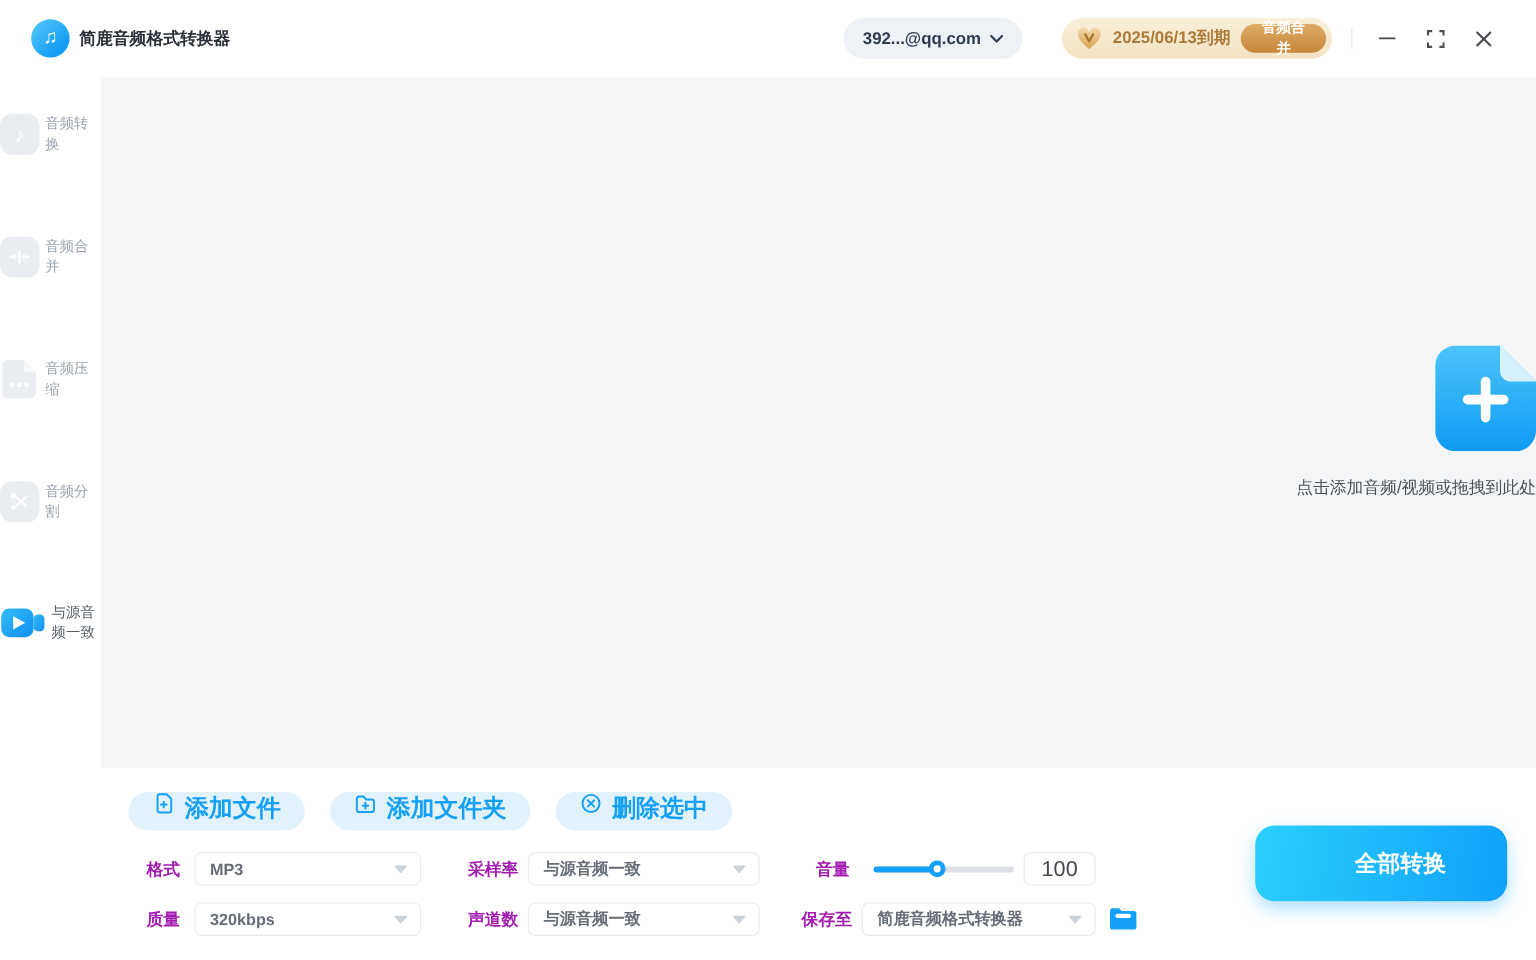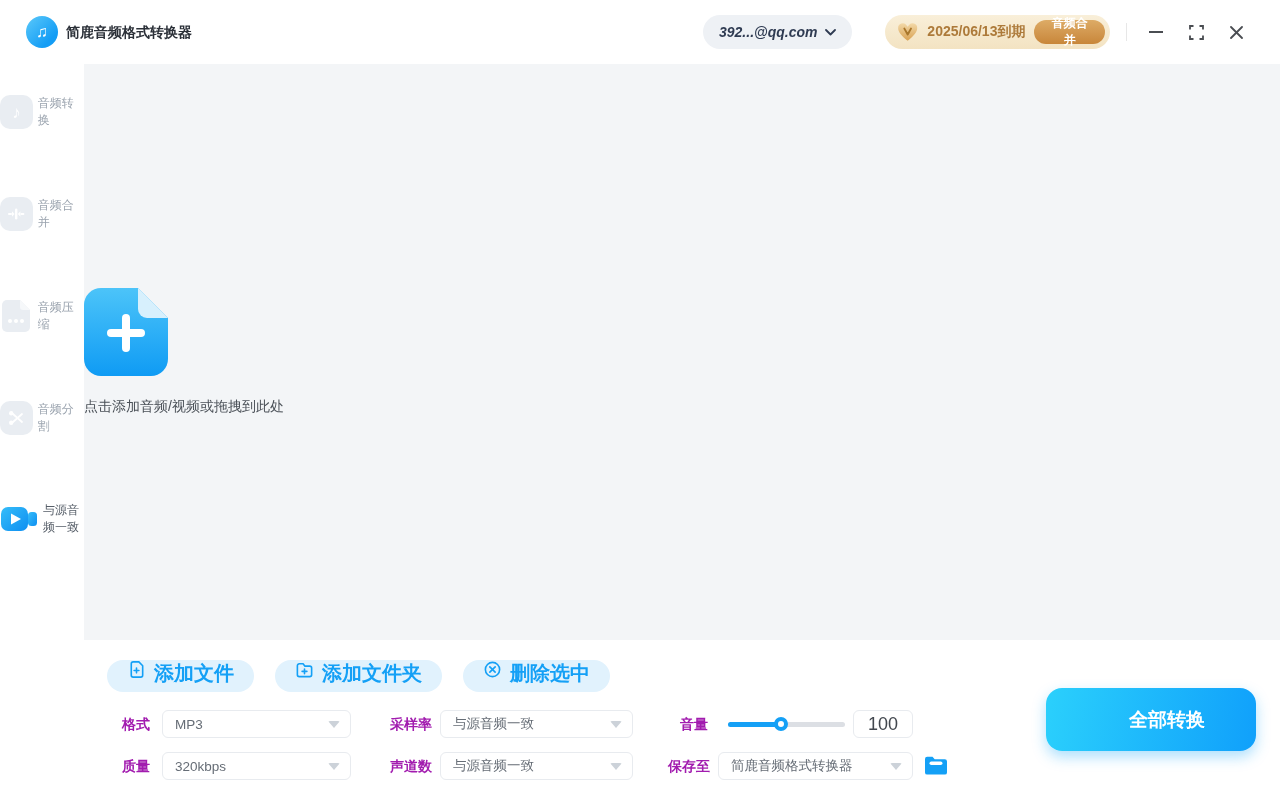--- a/index.html
+++ b/index.html
@@ -8,21 +8,21 @@
   
   #titlebar { position:absolute; left:0; top:0; width:1280px; height:64px; background:#fff; }
   #logo { position:absolute; left:26px; top:16px; width:32px; height:32px; border-radius:50%;
           background:linear-gradient(135deg,#5bc9fa 0%,#149df5 75%); display:flex; align-items:center; justify-content:center; }
   #logo:after { content:""; position:absolute; right:-2px; bottom:1px; width:9px; height:9px; border-radius:2px 2px 4px 2px;
           background:#8edafb; transform:rotate(12deg); z-index:-1; }
   #logo .note { color:#fff; font-size:16px; line-height:1; }
   #app-title { position:absolute; left:66px; top:24px; font-size:14px; font-weight:600; color:#2b3038; }
 
   #account-pill { position:absolute; left:703px; top:15px; height:34px; padding:0 16px; border-radius:17px;
-          background:#eef1f5; display:flex; align-items:center; gap:8px; cursor:pointer;font-style:italic; }
+          background:#eef1f5; display:flex; align-items:center; gap:8px; cursor:pointer; }
   #account-pill .acct { font-size:14px; font-weight:700; color:#2f3b52; }
 
   #vip-badge { position:absolute; left:885px; top:15px; width:225px; height:34px; border-radius:17px;
           background:linear-gradient(180deg,#f9efd9 0%,#f3e3c2 100%); display:flex; align-items:center; padding:0 5px 0 12px; gap:9px; }
   #vip-badge .expiry { font-size:14px; font-weight:600; color:#ad7a3a; white-space:nowrap; }
   #renew-btn { margin-left:auto; height:24px; padding:0 12px; border:none; border-radius:12px; cursor:pointer;
           background:linear-gradient(180deg,#ddab66 0%,#c8863a 100%); color:#fff; font-size:12px; font-weight:700;
           font-family:inherit; display:flex; align-items:center; }
 
   .win-divider { position:absolute; left:1126px; top:23px; width:1px; height:18px; background:#e7e7e7; }
@@ -33,34 +33,34 @@
   
   #sidebar { position:absolute; left:0; top:64px; width:84px; height:736px; background:#fff; }
   .side-item { position:absolute; left:0; width:84px; display:flex; flex-direction:row; align-items:center; gap:5px; cursor:pointer; }
   .tile { width:34px; height:34px; border-radius:10px; background:#e9edf2; display:flex; align-items:center; justify-content:center; }
   .tile .glyph { color:#fff; font-size:17px; line-height:1; }
   .side-label { font-size:12px; color:#9aa3ae; }
   .side-item.active .side-label { color:#565e68; }
 
   
   #main-area { position:absolute; left:84px; top:64px; width:1196px; height:576px; background:#f3f5f7;
-          display:flex; flex-direction:column; align-items:flex-start; cursor:pointer; }
+          display:flex; flex-direction:column; align-items:flex-end; cursor:pointer; }
   #drop-icon { margin-top:224px; }
   #drop-hint { margin-top:22px; font-size:14px; color:#4b5158; }
 
   
   #bottom { position:absolute; left:84px; top:640px; width:1196px; height:160px; background:#fff; }
 
   #toolbar { position:absolute; left:23px; top:20px; display:flex; gap:21px; }
   .tool-btn { height:32px; padding:0 20px; border:none; border-radius:18px; background:#e1f2fd; color:#14a0f6;
           font-size:20px; font-weight:700; font-family:inherit; display:flex; align-items:flex-start; gap:8px; cursor:pointer; }
 
   .set-label { position:absolute; height:28px; line-height:28px; font-size:14px; font-weight:700; color:#a21caf; }
   .dropdown { position:absolute; height:28px; background:#fff; border:1px solid #e8ebef; border-radius:6px;
-          display:flex; align-items:center; padding:0 10px 0 12px; cursor:pointer; }
+          display:flex; align-items:center; padding:0 10px 0 12px; cursor:pointer;font-weight:bold; }
   .dropdown .val { font-size:13.5px; color:#666d76; white-space:nowrap; overflow:hidden; }
   .dropdown .tri { margin-left:auto; width:0; height:0; border-left:6px solid transparent; border-right:6px solid transparent;
           border-top:7px solid #ccd2d9; border-radius:2px; }
   .row1 { top:70px; } .row2 { top:112px; }
 
   #volume-slider { position:absolute; left:644px; top:70px; width:117px; height:28px; cursor:pointer; }
   #volume-slider .track { position:absolute; left:0; top:12px; width:117px; height:5px; border-radius:3px; background:#dcdfe4; }
   #volume-slider .fill  { position:absolute; left:0; top:12px; width:45%;  height:5px; border-radius:3px; background:#14a0f6; }
   #volume-slider .thumb { position:absolute; left:calc(45% - 7px); top:7px; width:14px; height:14px; border-radius:50%;
           background:#fff; border:4px solid #14a0f6; }

